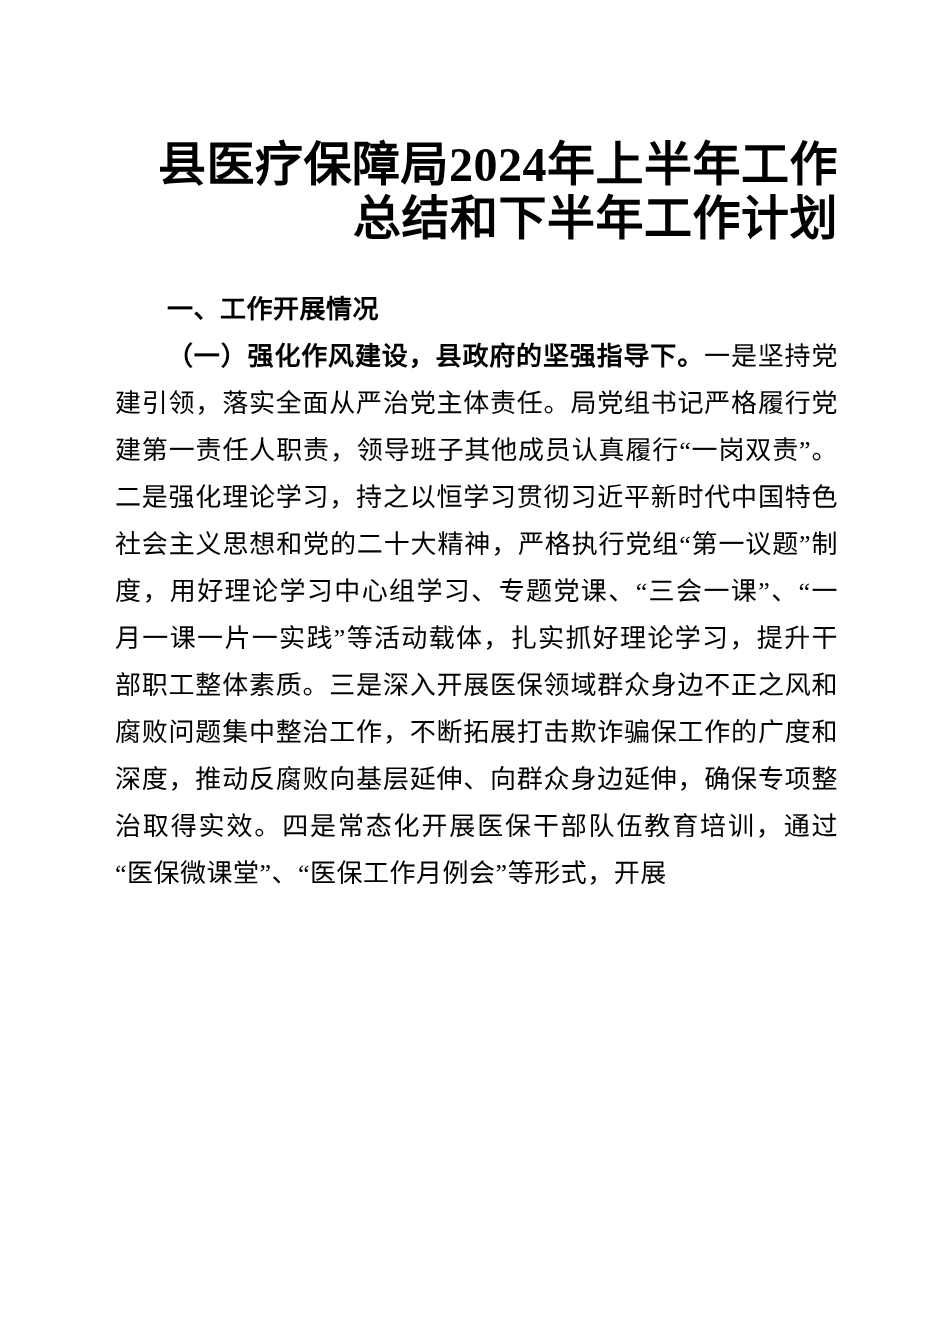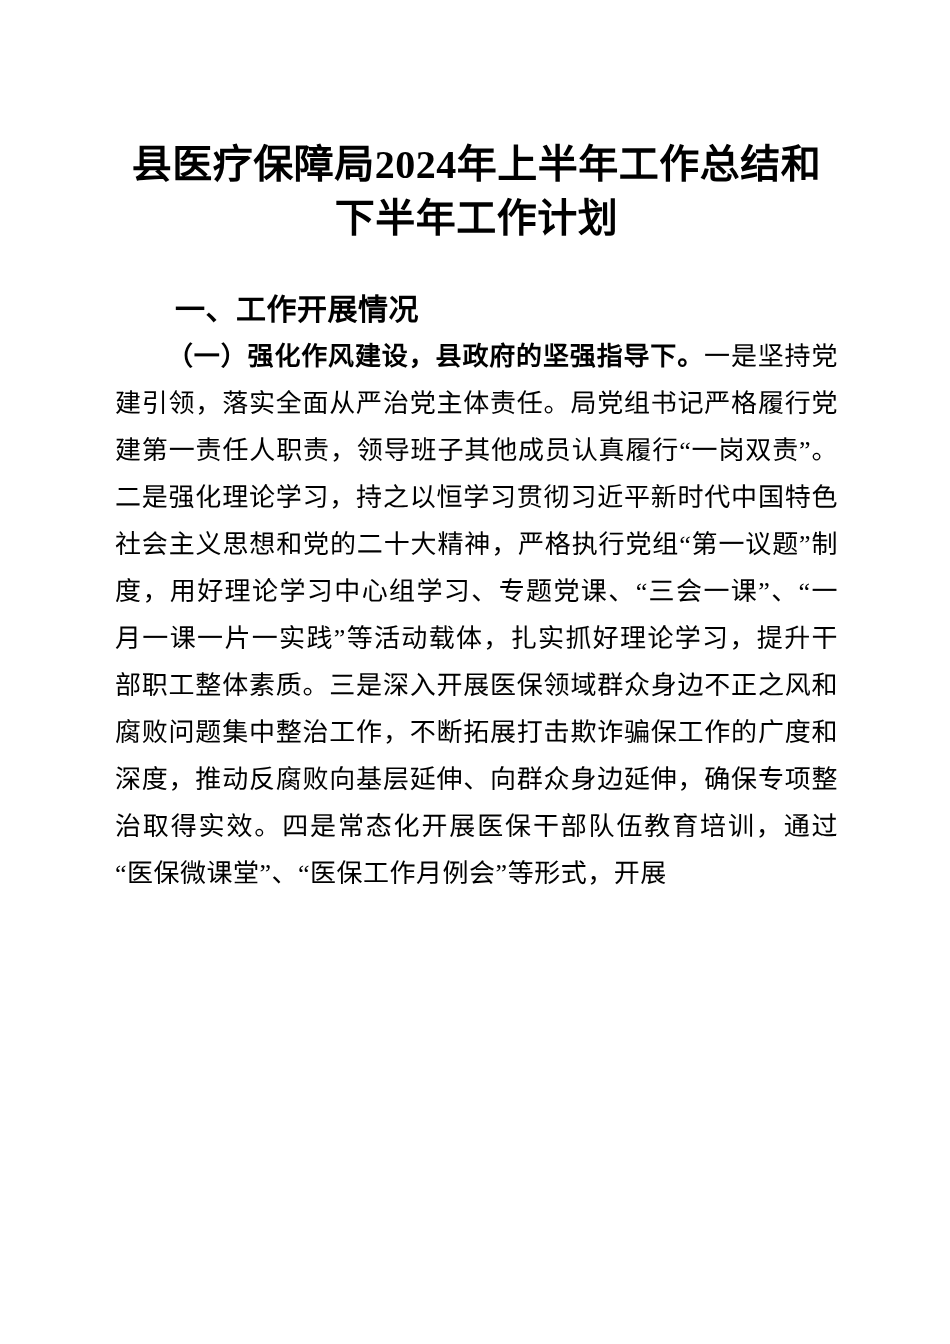--- a/index.html
+++ b/index.html
@@ -14,37 +14,37 @@
     margin: 0 auto;
     box-sizing: border-box;
     padding: 138px 112px 60px 115px;
     background: #ffffff;
     color: #000000;
     font-family: "Liberation Serif", serif;
     overflow: hidden;
   }
   .doc-title {
     margin: 0 0 40px 0;
-    font-size: 40px;
+    font-size: 48px;
     font-weight: bold;
     line-height: 54px;
-    text-align: center;
+    text-align: right;
     letter-spacing: 0.5px;
   }
   .body-para {
     margin: 0;
     font-size: 26px;
     line-height: 47px;
     text-align: justify;
     text-indent: 2em;
     letter-spacing: 0.5px;
   }
   .section-heading {
     margin: 0;
-    font-size: 30px;
+    font-size: 26px;
     line-height: 47px;
     font-weight: bold;
     font-family: "Liberation Sans", sans-serif;
     text-indent: 2em;
     letter-spacing: 0.5px;
   }
   .para-lead {
     font-weight: bold;
   }
 </style>

